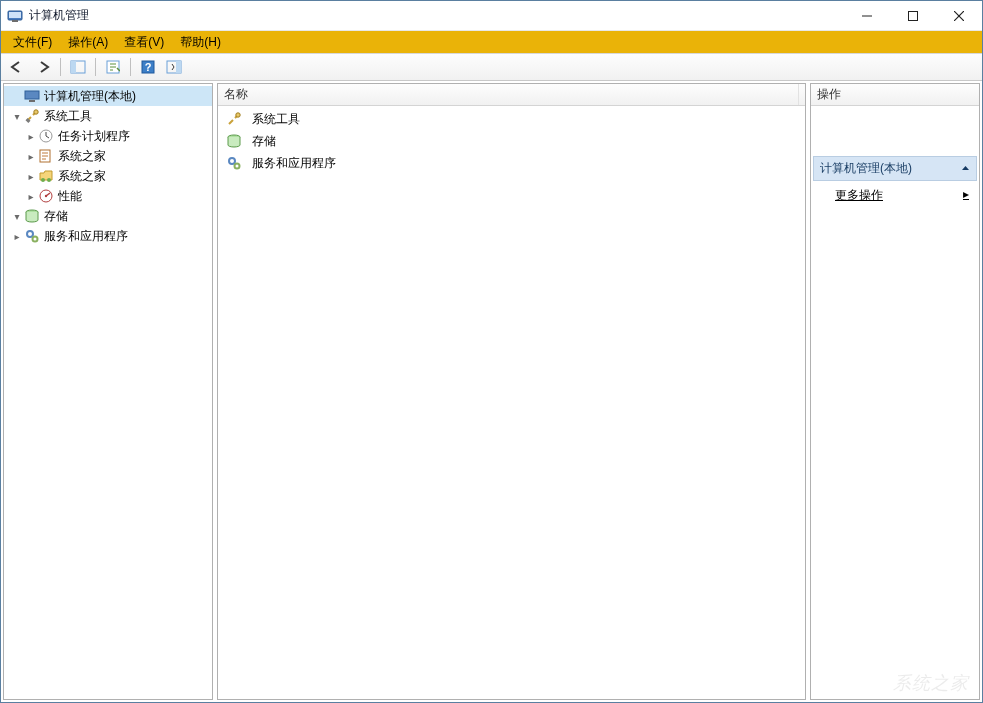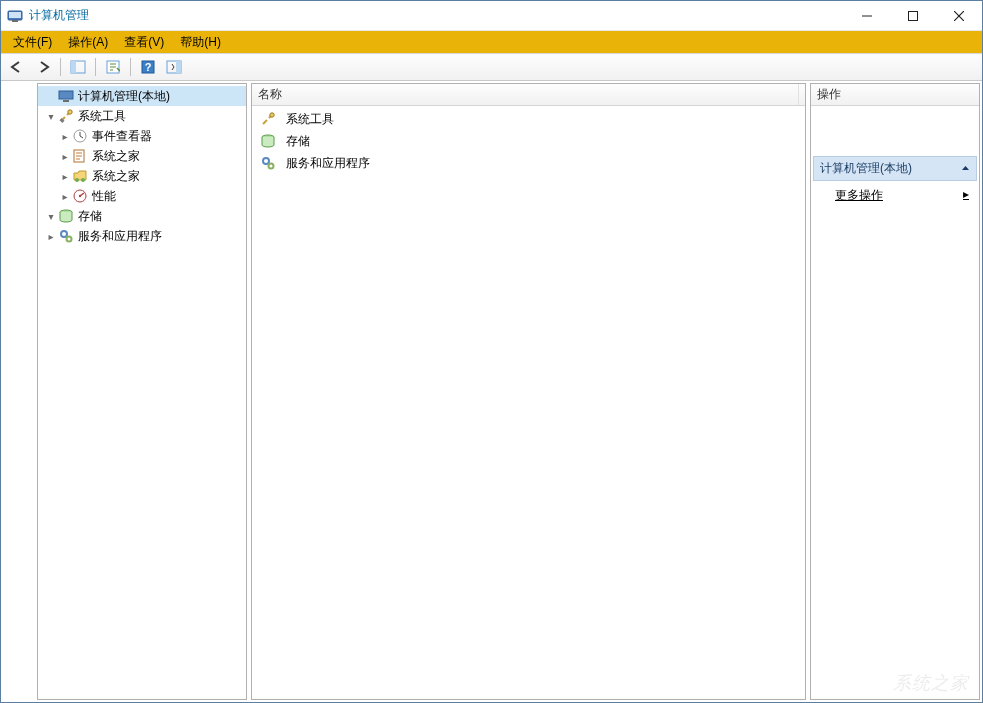--- a/index.html
+++ b/index.html
@@ -17,21 +17,21 @@
 
 .titlebar {
   height: 30px;
   background: #fff;
   display: flex;
   align-items: center;
   padding-left: 6px;
   border-bottom: 1px solid #e8e8e8;
 }
 .titlebar .app-icon { width: 16px; height: 16px; margin-right: 6px; display:flex; align-items:center; justify-content:center; }
-.titlebar .title { flex: 1; color: #0369a1; }
+.titlebar .title { flex: 1; color: #0f172a; }
 .win-controls { display:flex; height:100%; }
 .win-btn { width: 46px; display:flex; align-items:center; justify-content:center; cursor:default; }
 
 .menubar {
   height: 22px;
   display:flex;
   align-items:center;
   padding: 0 4px;
   background:#eab308;
 }
@@ -52,21 +52,20 @@
   border:1px solid transparent;
   display:flex; align-items:center; justify-content:center;
   cursor:default;
 }
 .tool-sep { width:1px; height:18px; background:#c0c0c0; margin:0 3px; }
 
 .content {
   flex:1;
   display:flex;
   min-height:0;
-  margin-left:34px;
 }
 .pane {
   border:1px solid #b0b0b0;
   margin:2px;
   background:#fff;
   display:flex;
   flex-direction:column;
   overflow:hidden;
 }
 .pane.tree { width: 210px; }
@@ -243,21 +242,21 @@
 
       <div class="tree-row">
         <span class="indent i2"></span>
         <span class="exp">▸</span>
         <span class="ticon">
           <svg width="16" height="16" viewBox="0 0 16 16">
               <circle cx="8" cy="8" r="6" fill="#fff" stroke="#9a9a9a"></circle>
               <path d="M8 4 L8 8 L11 10" stroke="#4a4a4a" stroke-width="1" fill="none"></path>
             </svg>
         </span>
-        <span>事件查看器</span>
+        <span>任务计划程序</span>
       </div>
 
       <div class="tree-row">
         <span class="indent i2"></span>
         <span class="exp">▸</span>
         <span class="ticon">
           <svg width="16" height="16" viewBox="0 0 16 16">
               <rect x="2" y="2" width="10" height="12" fill="#fff" stroke="#b07030"></rect>
               <path d="M4 5h6M4 8h6M4 11h4" stroke="#c07a3a"></path>
             </svg>

